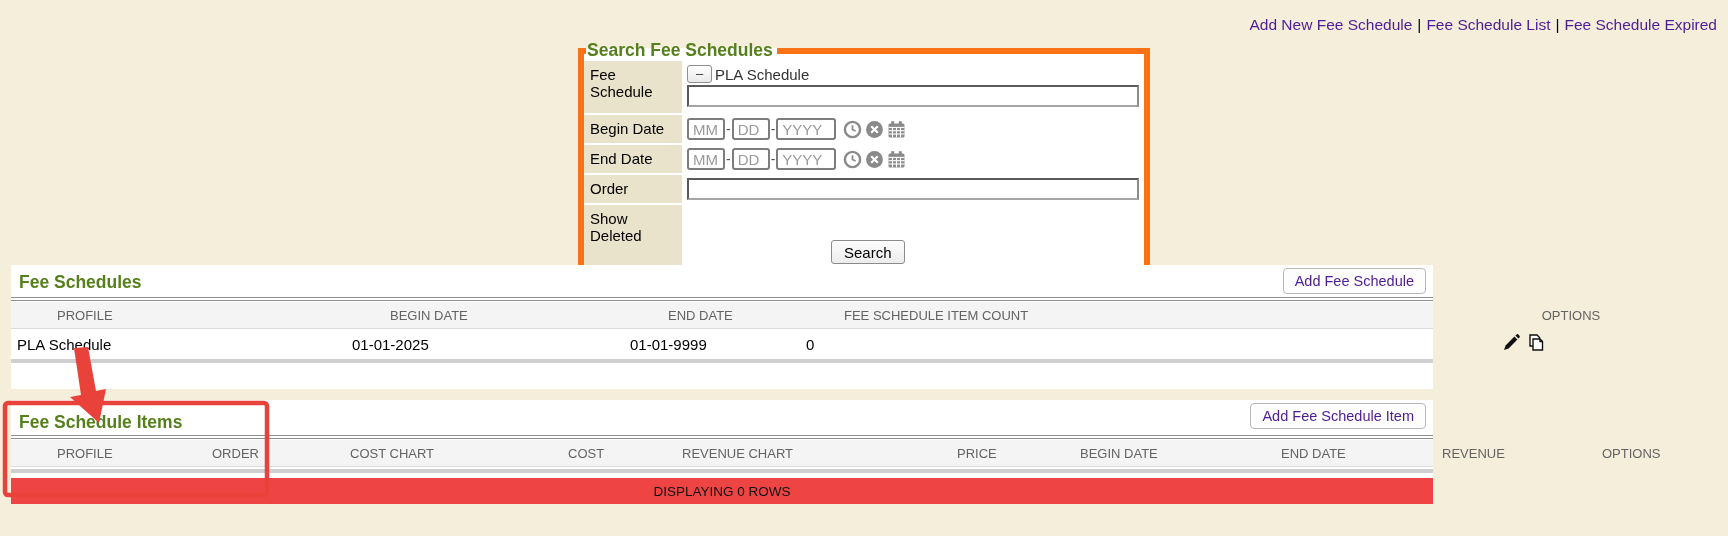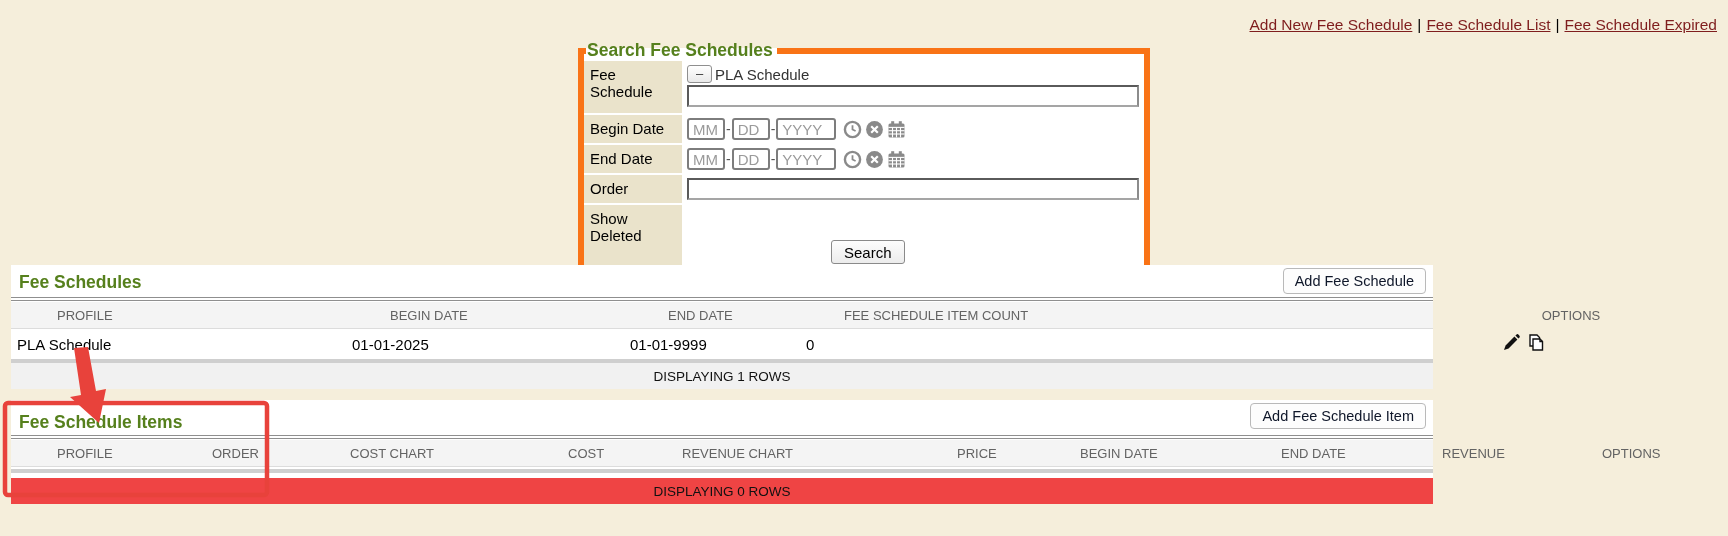--- a/index.html
+++ b/index.html
@@ -9,21 +9,21 @@
     background:#f5eedb;
     font-family:"Liberation Sans", sans-serif;
     color:#000;
     overflow:hidden;
   }
   
   .top-links {
     position:absolute; top:16px; right:11px;
     font-size:15.5px; white-space:nowrap;
   }
-  .top-links a { color:#7f1d1d; text-decoration:underline; cursor:pointer;text-align:right; }
+  .top-links a { color:#4c1d95; cursor:pointer;text-align:right; }
   .top-links .sep { margin:0 5px; text-decoration:none; }
 
   
   fieldset.search {
     position:absolute; left:578px; top:40px; width:572px;
     border:6px solid #f97316; background:#fff; padding:0;
   }
   fieldset.search legend {
     color:#56801d; font-size:17.5px; font-weight:bold;
     margin-left:2px; padding:0 4px 0 1px;
@@ -76,21 +76,21 @@
   .section { position:absolute; left:11px; width:1422px; background:#fff; }
   #section-schedules { top:265px; height:124px; }
   #section-items     { top:400px; height:104px; }
   .sec-title {
     position:absolute; left:8px; color:#56801d; font-size:17.5px; font-weight:bold;
   }
   #section-schedules .sec-title { top:7px; }
   #section-items .sec-title { top:12px; }
   .add-btn {
     position:absolute; right:7px; top:3px;
-    font-size:14.5px; color:#0f172a; background:#fdfdfd;
+    font-size:14.5px; color:#4c1d95; background:#fdfdfd;
     border:1px solid #b9b9b9; border-radius:4px; padding:4px 11px; cursor:pointer;
     font-family:"Liberation Sans", sans-serif;
   }
   .dbl-line {
     position:absolute; left:0; right:0; height:4px;
     border-top:1px solid #8f8f8f; border-bottom:1px solid #8f8f8f;
   }
   #section-schedules .dbl-line { top:32px; }
   #section-items .dbl-line { top:35px; }
   .thead-row {
@@ -252,21 +252,20 @@
       </svg>
       <svg width="20" height="20" viewBox="0 0 20 20">
         <path d="M4 2 H11 L13.5 4.5 V13 H4 Z" fill="#fff" stroke="#111" stroke-width="1.4"></path>
         <path d="M7 6 H14 L16.5 8.5 V17 H7 Z" fill="#fff" stroke="#111" stroke-width="1.4"></path>
         <path d="M14 6 V8.5 H16.5" fill="none" stroke="#111" stroke-width="1.4"></path>
       </svg>
     </div>
   </div>
 
   <div class="row-sep"></div>
-  <div class="footer-row">DISPLAYING 1 ROWS</div>
 </div>
 
 <div class="section" id="section-items">
   <div class="sec-title">Fee Schedule Items</div>
   <button class="add-btn">Add Fee Schedule Item</button>
   <div class="dbl-line"></div>
 
   <div class="thead-row">
     <div class="th" style="left:6px">PROFILE</div>
     <div class="th" style="left:161px">ORDER</div>

